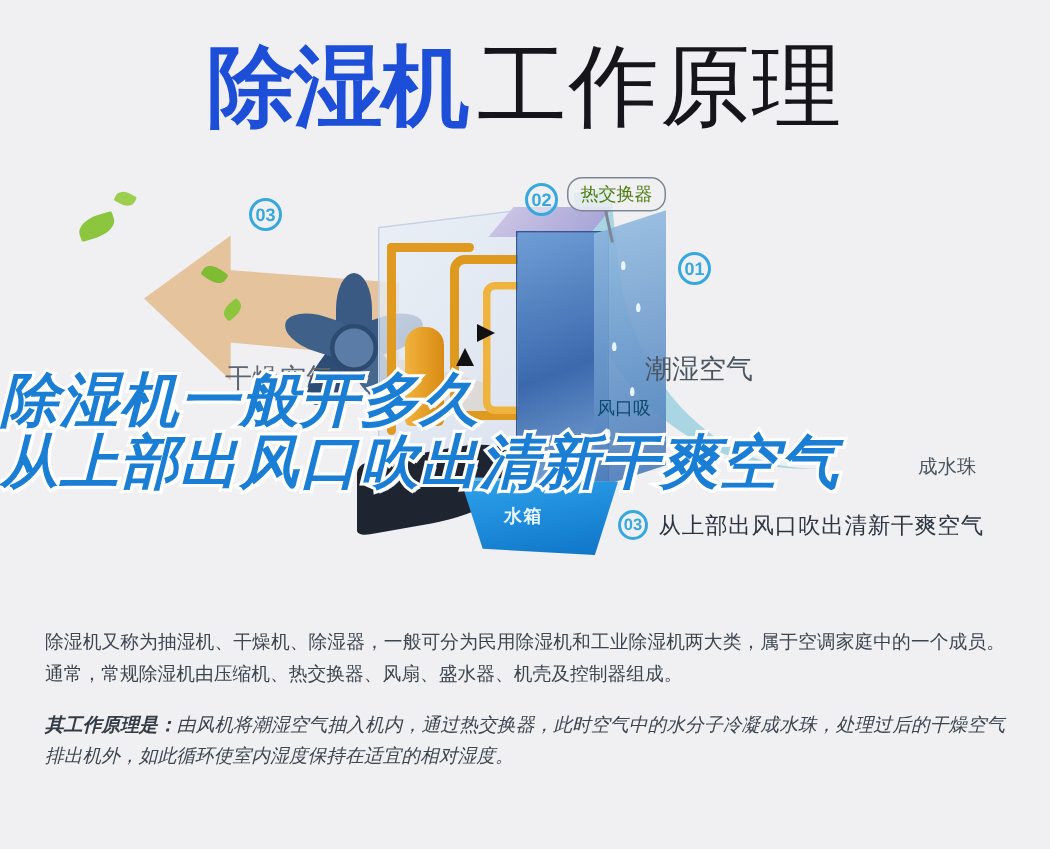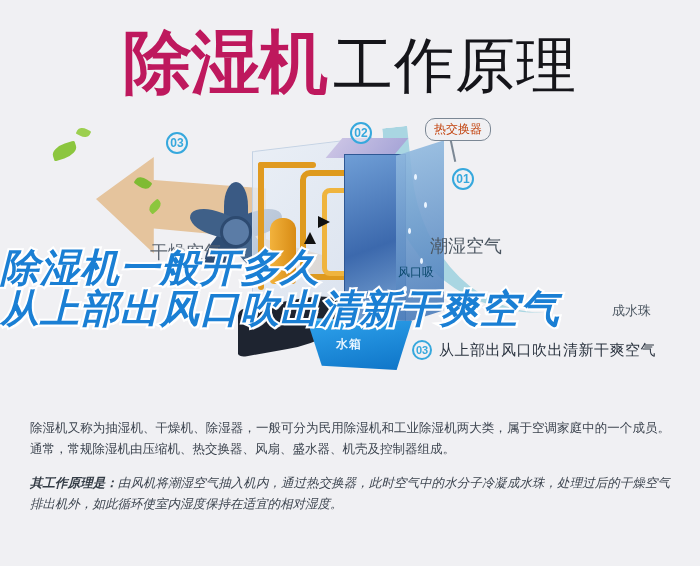--- a/index.html
+++ b/index.html
@@ -18,23 +18,23 @@
   
   #title {
     position: absolute;
     left: 0; top: 28px;
     width: 700px;
     text-align: center;
     white-space: nowrap;
     line-height: 1;
   }
   #title .t-strong {
-    font-size: 69px;
+    font-size: 59px;
     font-weight: bold;
-    color: #be185d;
+    color: #1d4ed8;
     letter-spacing: -1px;
   }
   #title .t-light {
     font-size: 60px;
     font-weight: normal;
     color: #15151a;
     letter-spacing: 1px;
     margin-left: 6px;
   }
 
@@ -239,24 +239,23 @@
   .dlabel.humid { left: 430px; top: 124px; color:#4a5560; }
   .dlabel.vent  { left: 398px; top: 154px; color:#0c4a6e; font-size:12px; }
   .dlabel.bead  { left: 612px; top: 192px; color:#4a5560; font-size:13px; }
 
   
   .callout {
     position: absolute; left: 378px; top: 8px;
     padding: 2px 8px;
     border: 1.5px solid #7b8794;
     border-radius: 10px;
-    font-size: 12px; color: #c2410c;
+    font-size: 12px; color: #4d7c0f;
     background: rgba(240,240,243,.8);
     white-space: nowrap;
-    margin-left: 47px;
   }
   .callout:after {
     content: "";
     position: absolute; left: 26px; bottom: -22px;
     width: 1.5px; height: 22px;
     background: #7b8794;
     transform: rotate(-12deg);
   }
 
   

